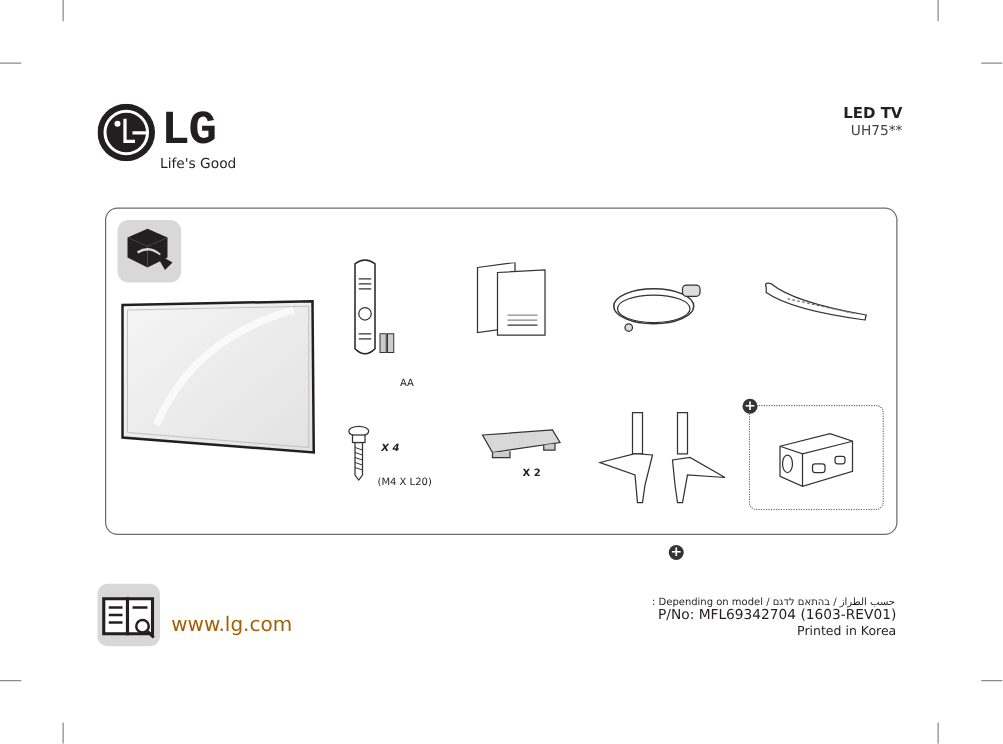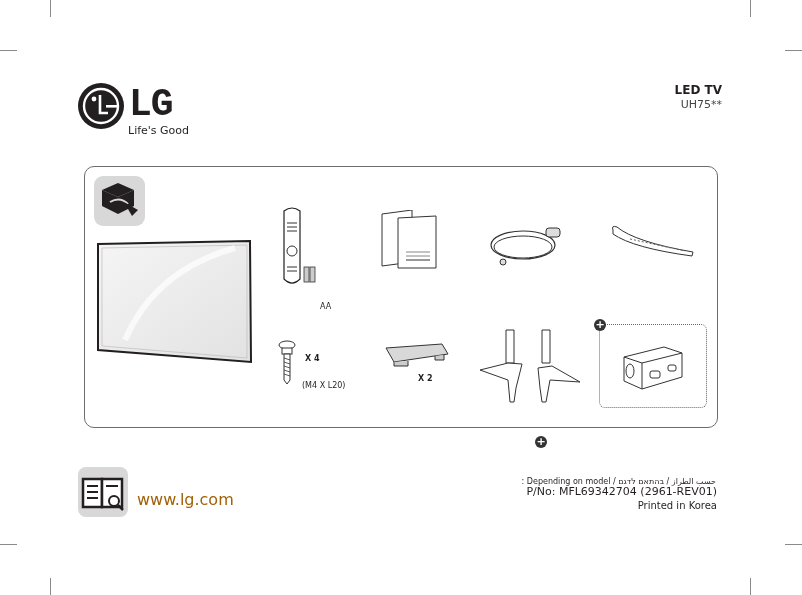--- a/index.html
+++ b/index.html
@@ -109,21 +109,21 @@
   <path d="M8 8 Q6 3 12 5 Q30 20 88 30 L87 34 Q28 26 8 12 Z" fill="#fff" stroke="#333"></path>
   <line x1="25" y1="17" x2="80" y2="29" stroke="#666" stroke-dasharray="2 2"></line>
 </svg>
 
 <svg class="abs" style="left:277px;top:340px;" width="20" height="45" viewBox="0 0 20 45">
   <ellipse cx="10" cy="5" rx="8" ry="4" fill="#fff" stroke="#333"></ellipse>
   <rect x="5" y="8" width="10" height="6" fill="#fff" stroke="#333"></rect>
   <path d="M7 14 L13 14 L13 40 L10 44 L7 40 Z" fill="#fff" stroke="#333"></path>
   <path d="M7 18 L13 20 M7 22 L13 24 M7 26 L13 28 M7 30 L13 32 M7 34 L13 36" stroke="#333" stroke-width="0.8"></path>
 </svg>
-<div class="abs label bold" style="left:305px;top:354px;">X 4</div>
+<div class="abs label bold" style="left:305px;top:354px;font-style:italic;">X 4</div>
 <div class="abs label" style="left:302px;top:366px;margin-top:15px;">(M4 X L20)</div>
 
 <svg class="abs" style="left:380px;top:340px;" width="70" height="30" viewBox="0 0 70 30">
   <path d="M6 8 L62 4 L68 14 L14 22 Z" fill="#d8d8d8" stroke="#333"></path>
   <path d="M14 22 L14 26 L28 26 L28 21" fill="#ccc" stroke="#333"></path>
   <path d="M55 16 L55 20 L64 20 L64 15" fill="#ccc" stroke="#333"></path>
 </svg>
 <div class="abs label bold" style="left:418px;top:374px;">X 2</div>
 
 <svg class="abs" style="left:478px;top:328px;" width="105" height="76" viewBox="0 0 105 76">
@@ -153,14 +153,14 @@
     <path d="M24 12 L44 12 L44 40 L24 40 Z" fill="#fff" stroke="#231f20" stroke-width="2.5"></path>
     <line x1="9" y1="19" x2="20" y2="19" stroke="#231f20" stroke-width="2"></line>
     <line x1="9" y1="25" x2="20" y2="25" stroke="#231f20" stroke-width="2"></line>
     <line x1="9" y1="31" x2="20" y2="31" stroke="#231f20" stroke-width="2"></line>
     <line x1="28" y1="19" x2="40" y2="19" stroke="#231f20" stroke-width="2"></line>
     <circle cx="36" cy="34" r="5" fill="#fff" stroke="#231f20" stroke-width="2"></circle>
     <line x1="40" y1="38" x2="45" y2="43" stroke="#231f20" stroke-width="2.5"></line>
   </svg>
 </div>
 <div class="abs url">www.lg.com</div>
-<div class="abs pno">P/No: MFL69342704 (2961-REV01)</div>
+<div class="abs pno">P/No: MFL69342704 (1603-REV01)</div>
 <div class="abs printed">Printed in Korea</div>
 
 </body></html>

